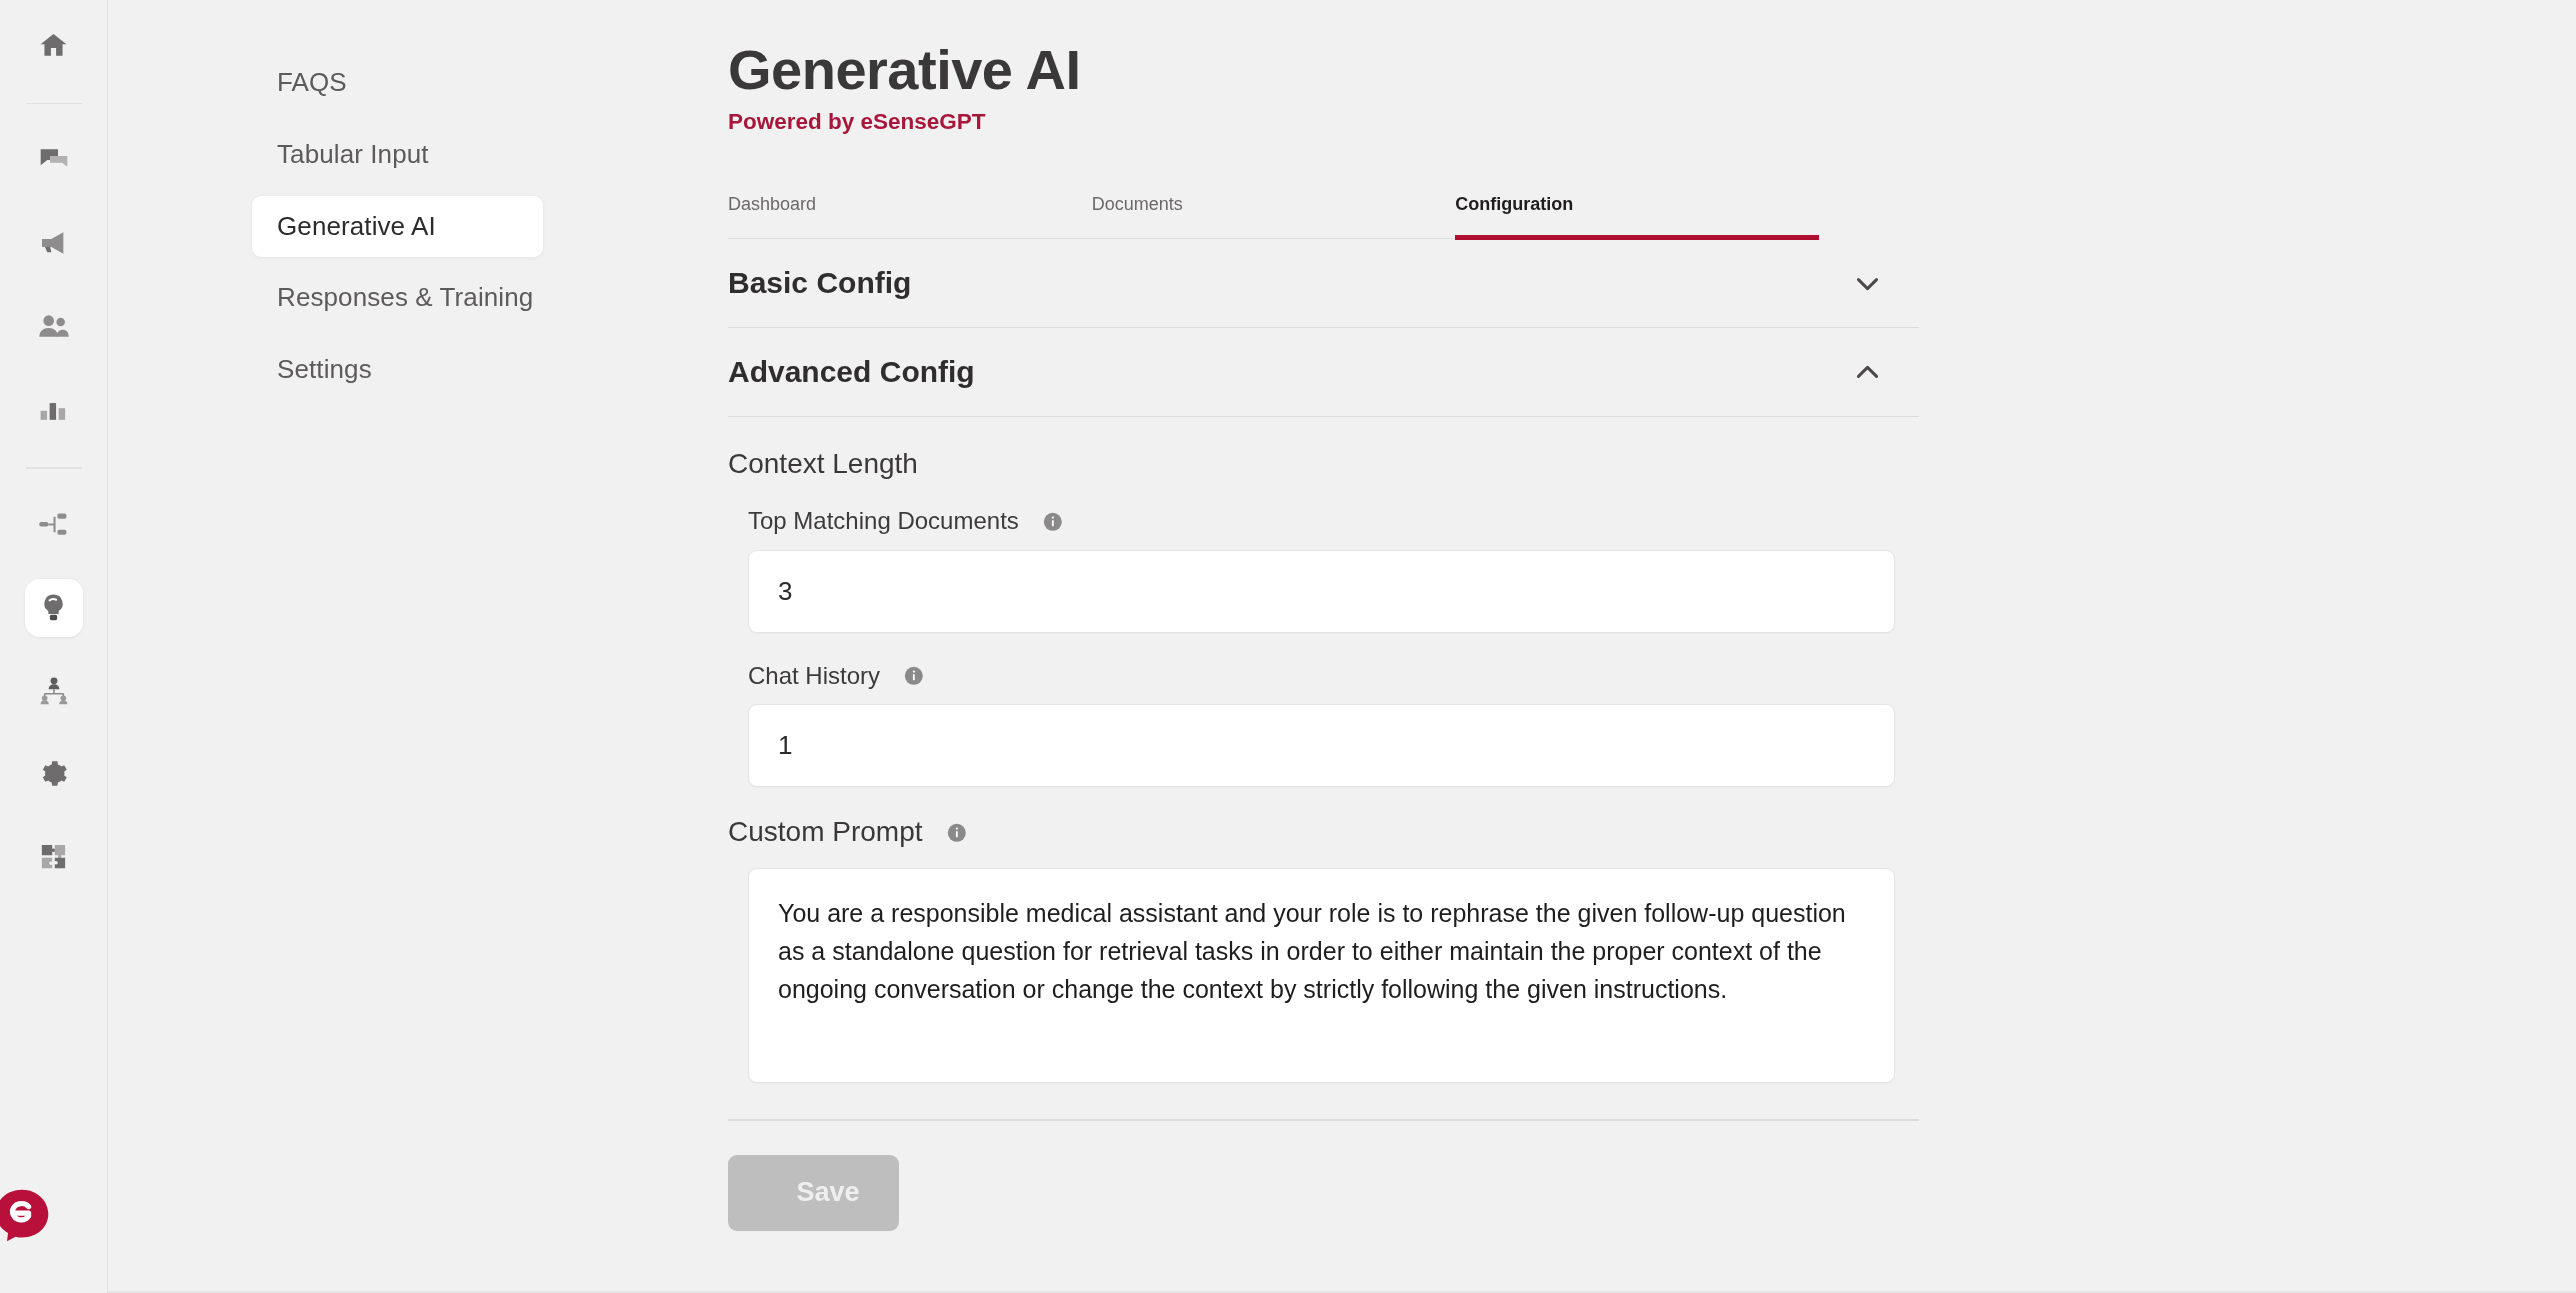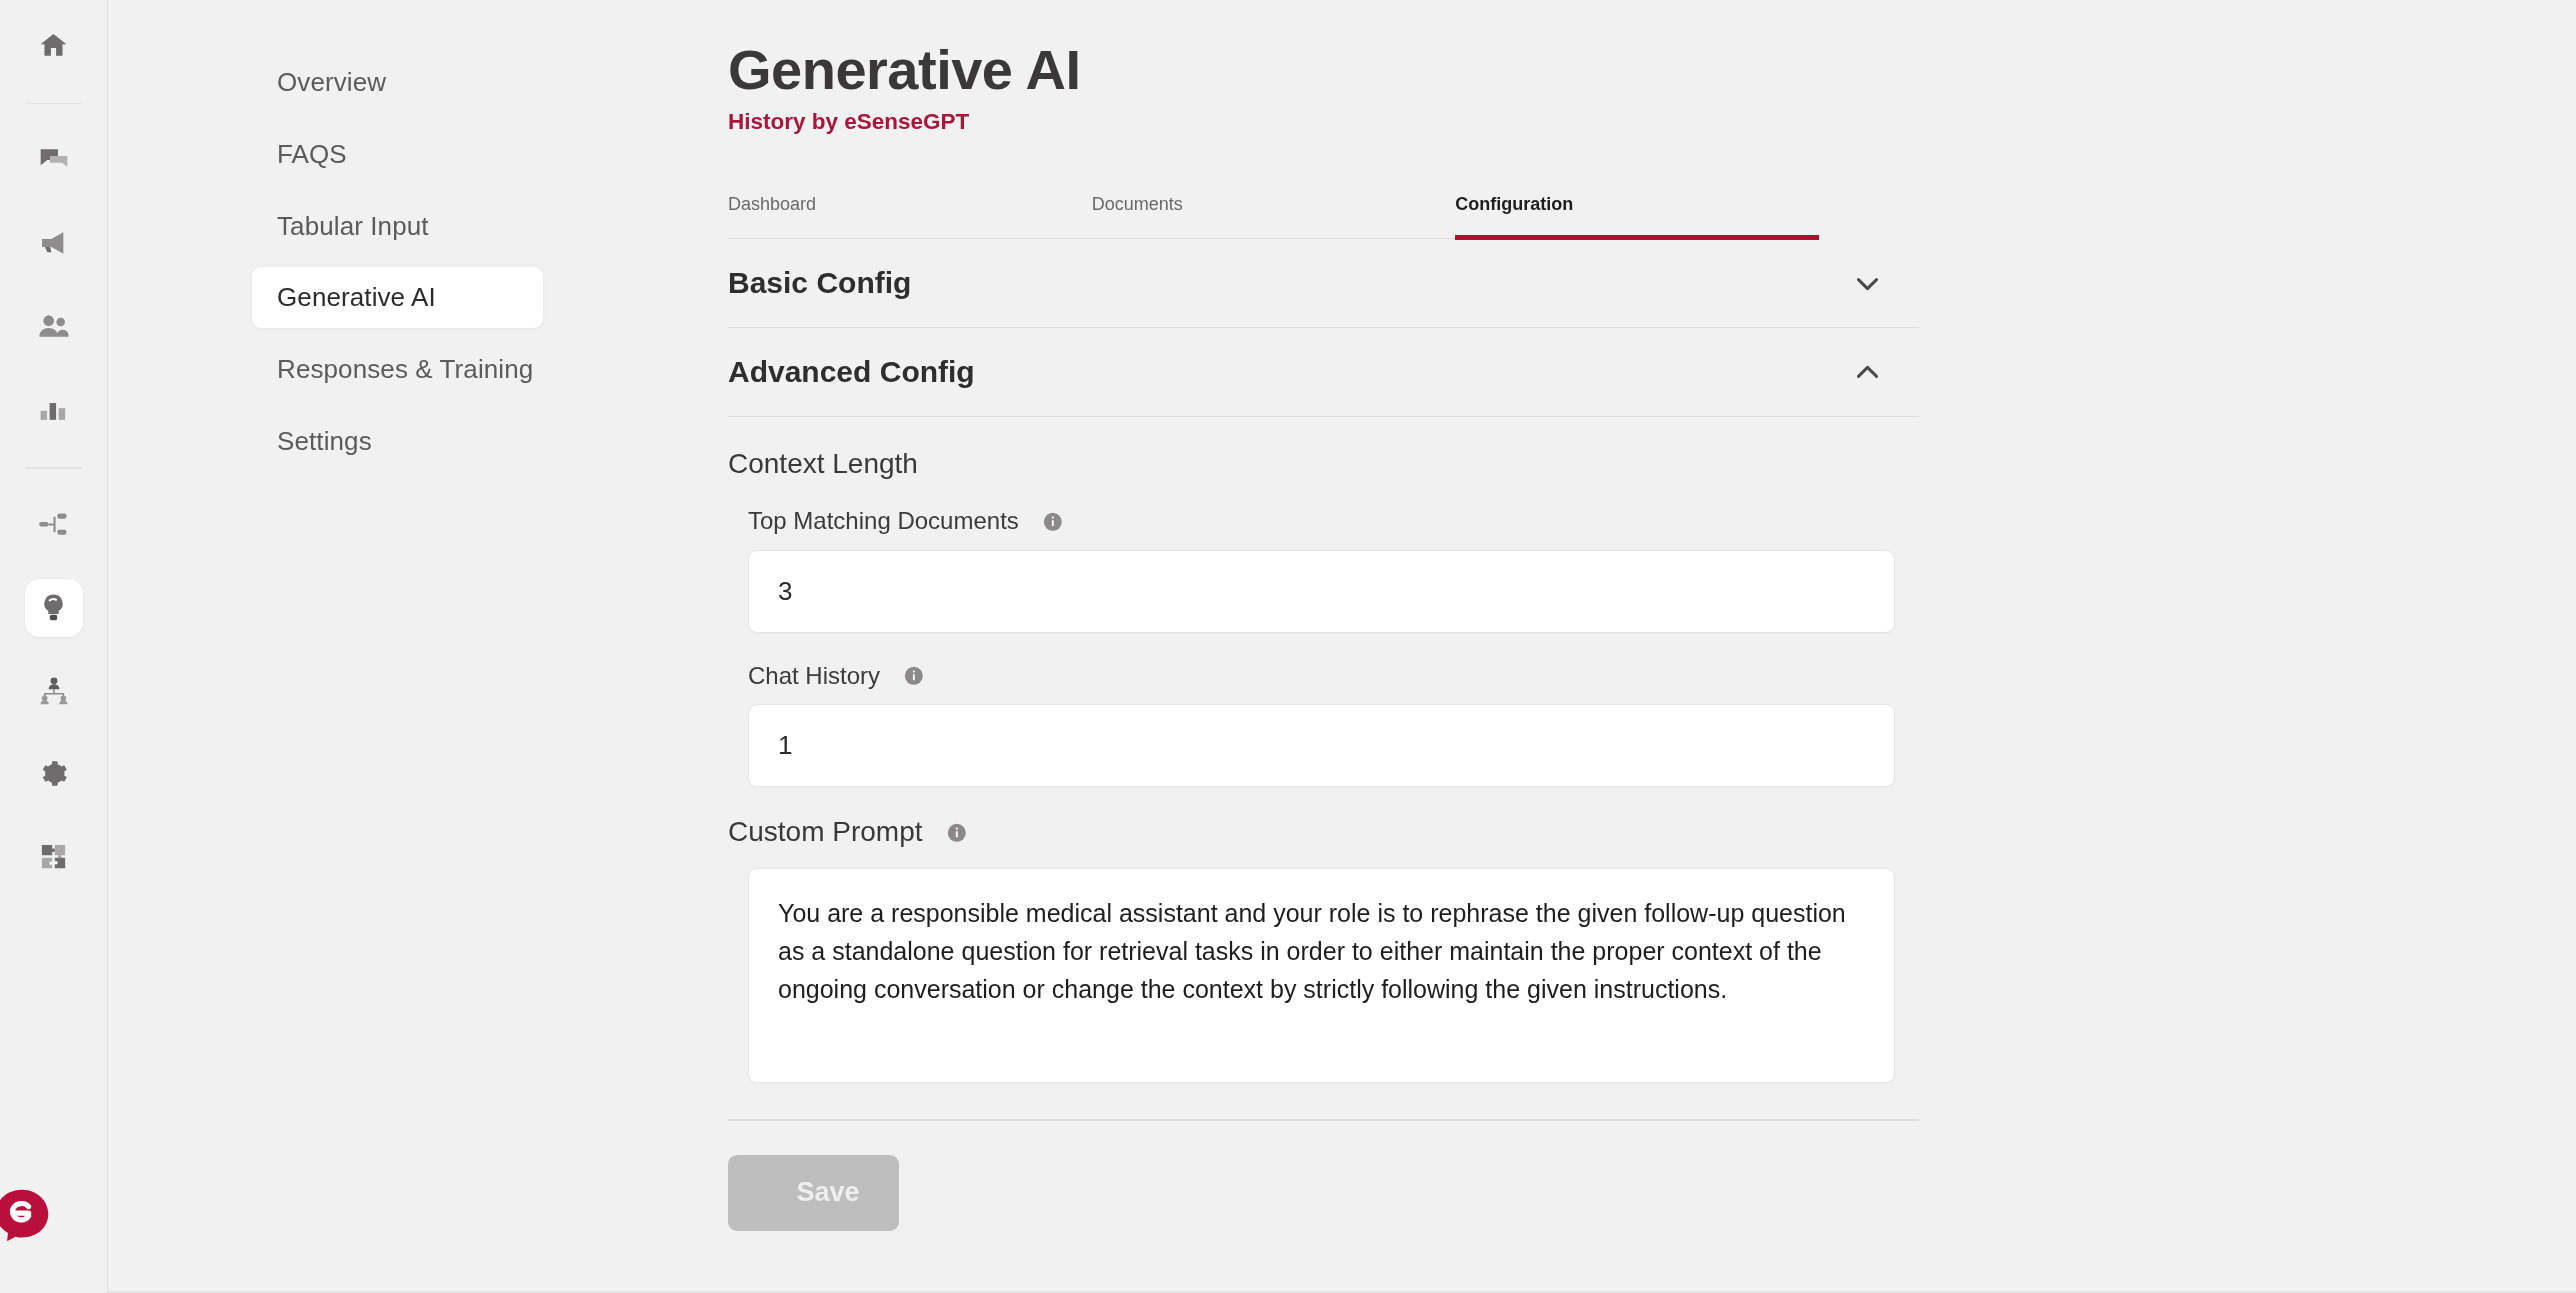--- a/index.html
+++ b/index.html
@@ -263,44 +263,41 @@
       <svg width="60" height="60" viewBox="0 0 64 64">
         <path d="M31 4C15 4 3 15 3 29c0 9 5 16.5 13 21l-1 9 9-5c2.3.6 4.7.9 7 .9 16 0 28-11 28-25S47 4 31 4z" fill="#b8103a"></path>
         <path d="M38 22c-4-5-13-4-16 1-3 5 0 12 6 13 4 .7 8-1 10-4" stroke="#ffffff" stroke-width="5.5" fill="none" stroke-linecap="round"></path>
         <path d="M22 29h16" stroke="#ffffff" stroke-width="5.5" stroke-linecap="round"></path>
       </svg>
     </div>
   </div>
 
   <div class="sidebar">
     <div class="nav-item">
-      <span>Overview</span>
-    </div>
-    <div class="nav-item">
       <span>FAQS</span>
     </div>
     <div class="nav-item">
       <span>Tabular Input</span>
     </div>
     <div class="nav-item active">
       <span>Generative AI</span>
     </div>
     <div class="nav-item">
       <span>Responses &amp; Training</span>
     </div>
     <div class="nav-item">
       <span>Settings</span>
     </div>
   </div>
 
   <div class="main">
 
     <div class="page-head">
       <div class="page-title">Generative AI</div>
-      <div class="powered"><span>History by </span><span class="brand">eSenseGPT</span></div>
+      <div class="powered"><span>Powered by </span><span class="brand">eSenseGPT</span></div>
     </div>
 
     <div class="tabs">
       <div class="tab">
         <span>Dashboard</span>
       </div>
       <div class="tab">
         <span>Documents</span>
       </div>
       <div class="tab active">

